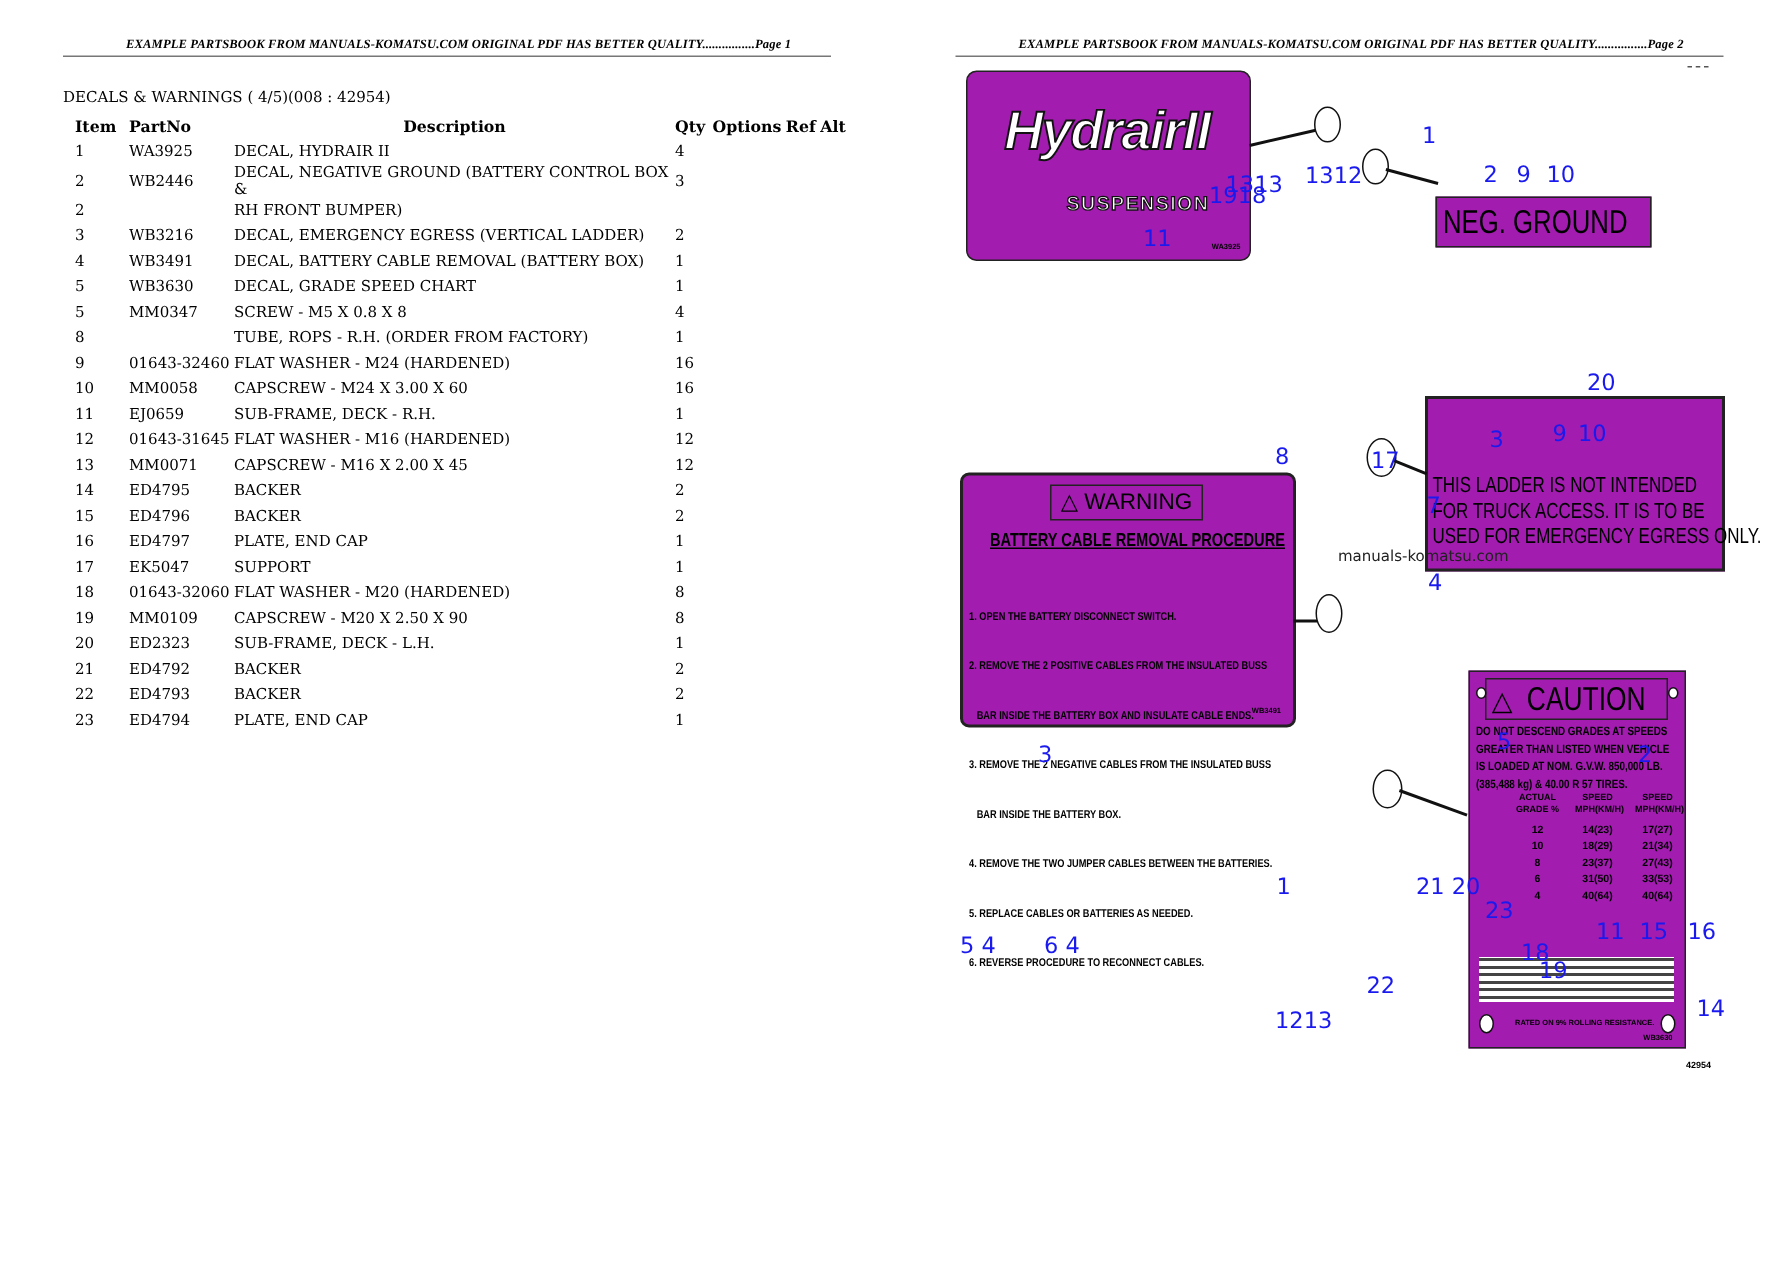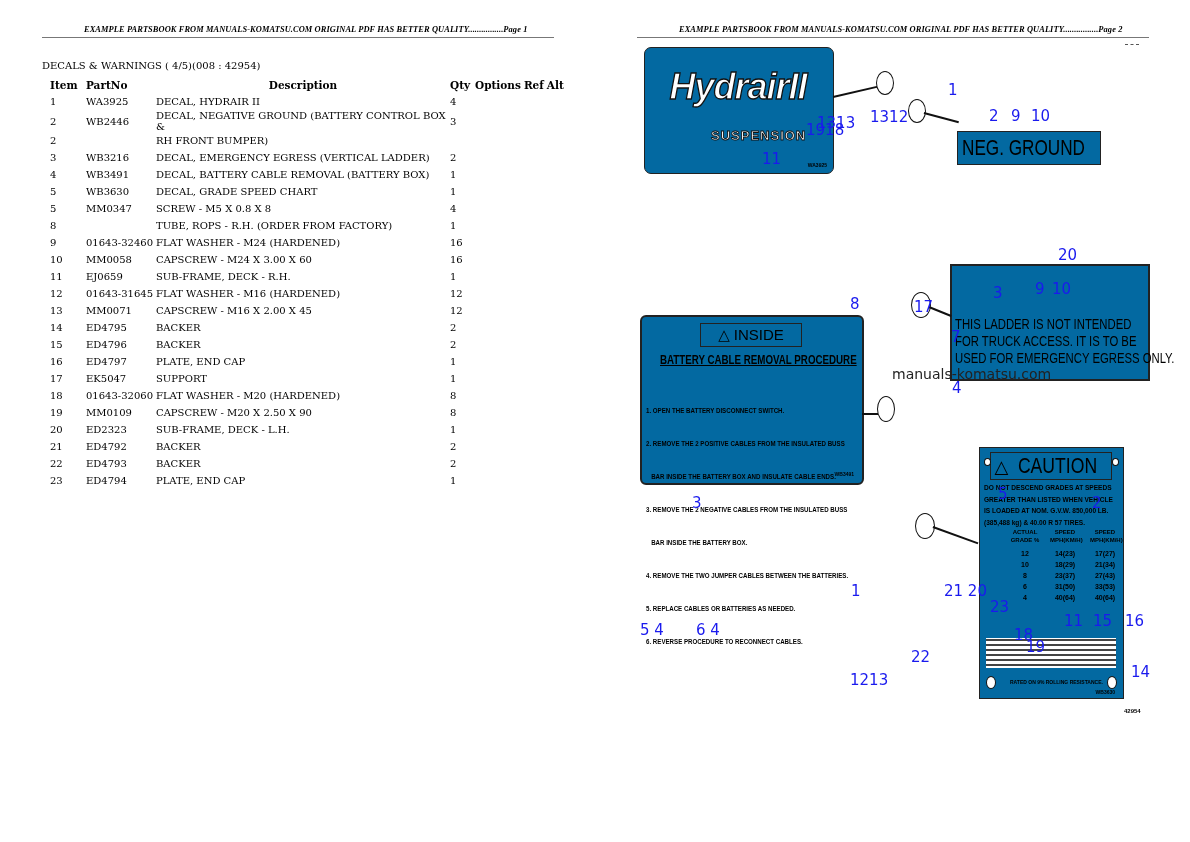--- a/index.html
+++ b/index.html
@@ -14,25 +14,25 @@
   .subtitle { position:absolute; left:42px; top:60px; font-size:10px; }
   table.parts { position:absolute; left:42px; top:76px; border-collapse:collapse; font-size:10px; }
   table.parts th { font-weight:bold; text-align:left; padding:1px 0; height:15px; font-size:10.5px; }
   table.parts td { padding:0; height:17px; vertical-align:middle; }
   .c-item { width:36px; padding-left:8px !important; }
   .c-part { width:70px; }
   .c-desc { width:294px; }
   .c-qty { width:22px; }
   th.c-desc { text-align:center !important; }
   
-  .decal { position:absolute; border:1.5px solid #222; background:#0369a1;text-decoration:underline; }
+  .decal { position:absolute; border:1.5px solid #222; background:#a21caf;text-decoration:underline; }
   .callout { position:absolute; color:#1a1aee; font-family:"DejaVu Sans","Liberation Sans",sans-serif; font-size:15px; line-height:1; white-space:nowrap; }
   .circ { position:absolute; border:1.5px solid #111; border-radius:50%; background:#fff; }
   .line { position:absolute; height:1.5px; background:#111; transform-origin:0 50%; }
-  .watermark { position:absolute; font-family:"DejaVu Sans","Liberation Sans",sans-serif; font-size:14px; color:#222; }
+  .watermark { position:absolute; font-family:"DejaVu Sans","Liberation Sans",sans-serif; font-size:10px; color:#222; }
   .sans { font-family:"Liberation Sans","DejaVu Sans",sans-serif; }
   .small-code { position:absolute; font-family:"Liberation Sans",sans-serif; font-size:5px; font-weight:bold; }
 </style>
 </head>
 <body>
 
 <div class="page page-left">
   <div class="hdr" style="left:84px;">EXAMPLE PARTSBOOK FROM MANUALS-KOMATSU.COM ORIGINAL PDF HAS BETTER QUALITY................Page 1</div>
   <div class="hdr-rule" style="left:42px; width:512px;"></div>
 
@@ -288,21 +288,21 @@
     <div class="sans" style="position:absolute; left:3px; top:50px; font-size:14.5px; line-height:17px; transform:scaleX(0.78); transform-origin:0 0; white-space:nowrap;">
       <div>THIS LADDER IS NOT INTENDED</div>
       <div>FOR TRUCK ACCESS.  IT IS TO BE</div>
       <div>USED FOR EMERGENCY EGRESS ONLY.</div>
     </div>
   </div>
   <div class="circ" style="left:911px; top:292px; width:18px; height:24px;"></div>
   <div class="line" style="left:929px; top:306px; width:24px; transform:rotate(22deg);"></div>
 
   <div class="decal" style="left:640px; top:315px; width:220px; height:166px; border-radius:6px; border-width:2px;">
-    <div class="sans" style="position:absolute; left:58px; top:6px; width:100px; height:22px; border:1px solid #222; font-size:15px; text-align:center; line-height:22px;"><span>△</span> <span>INSIDE</span></div>
+    <div class="sans" style="position:absolute; left:58px; top:6px; width:100px; height:22px; border:1px solid #222; font-size:15px; text-align:center; line-height:22px;"><span>△</span> <span>WARNING</span></div>
     <div class="sans" style="position:absolute; left:18px; top:36px; font-size:12.5px; font-weight:bold; text-decoration:underline; transform:scaleX(0.78); transform-origin:0 0; white-space:nowrap;">BATTERY CABLE REMOVAL PROCEDURE</div>
     <div class="sans" style="position:absolute; left:4px; top:66px; font-size:7.5px; font-weight:bold; line-height:11px; transform:scaleX(0.82); transform-origin:0 0; white-space:pre;">
       <div>1. OPEN THE BATTERY DISCONNECT SWITCH.</div>
       <div>2. REMOVE THE 2 POSITIVE CABLES FROM THE INSULATED BUSS</div>
       <div>   BAR INSIDE THE BATTERY BOX AND INSULATE CABLE ENDS.</div>
       <div>3. REMOVE THE 2 NEGATIVE CABLES FROM THE INSULATED BUSS</div>
       <div>   BAR INSIDE THE BATTERY BOX.</div>
       <div>4. REMOVE THE TWO JUMPER CABLES BETWEEN THE BATTERIES.</div>
       <div>5. REPLACE CABLES OR BATTERIES AS NEEDED.</div>
       <div>6. REVERSE PROCEDURE TO RECONNECT CABLES.</div>

